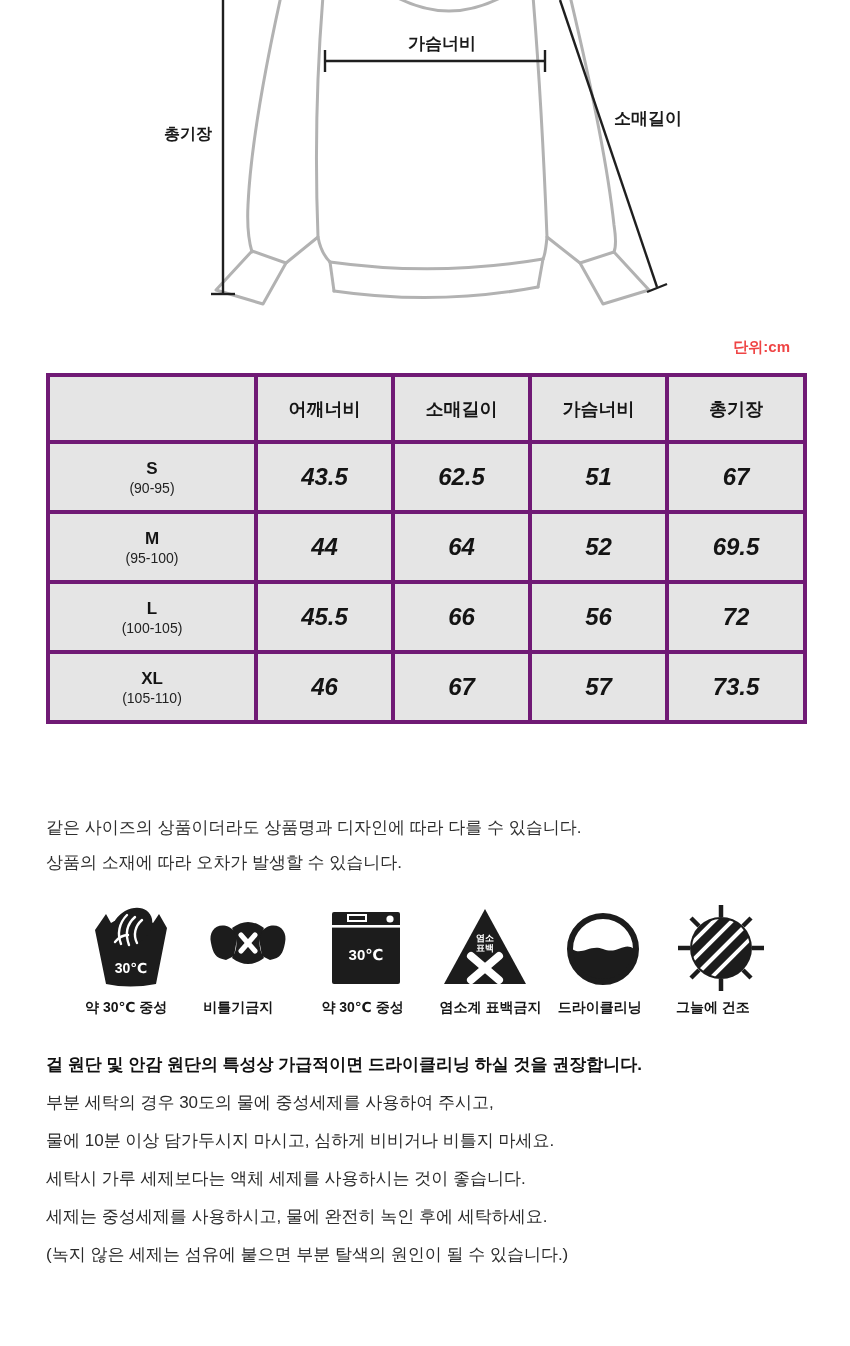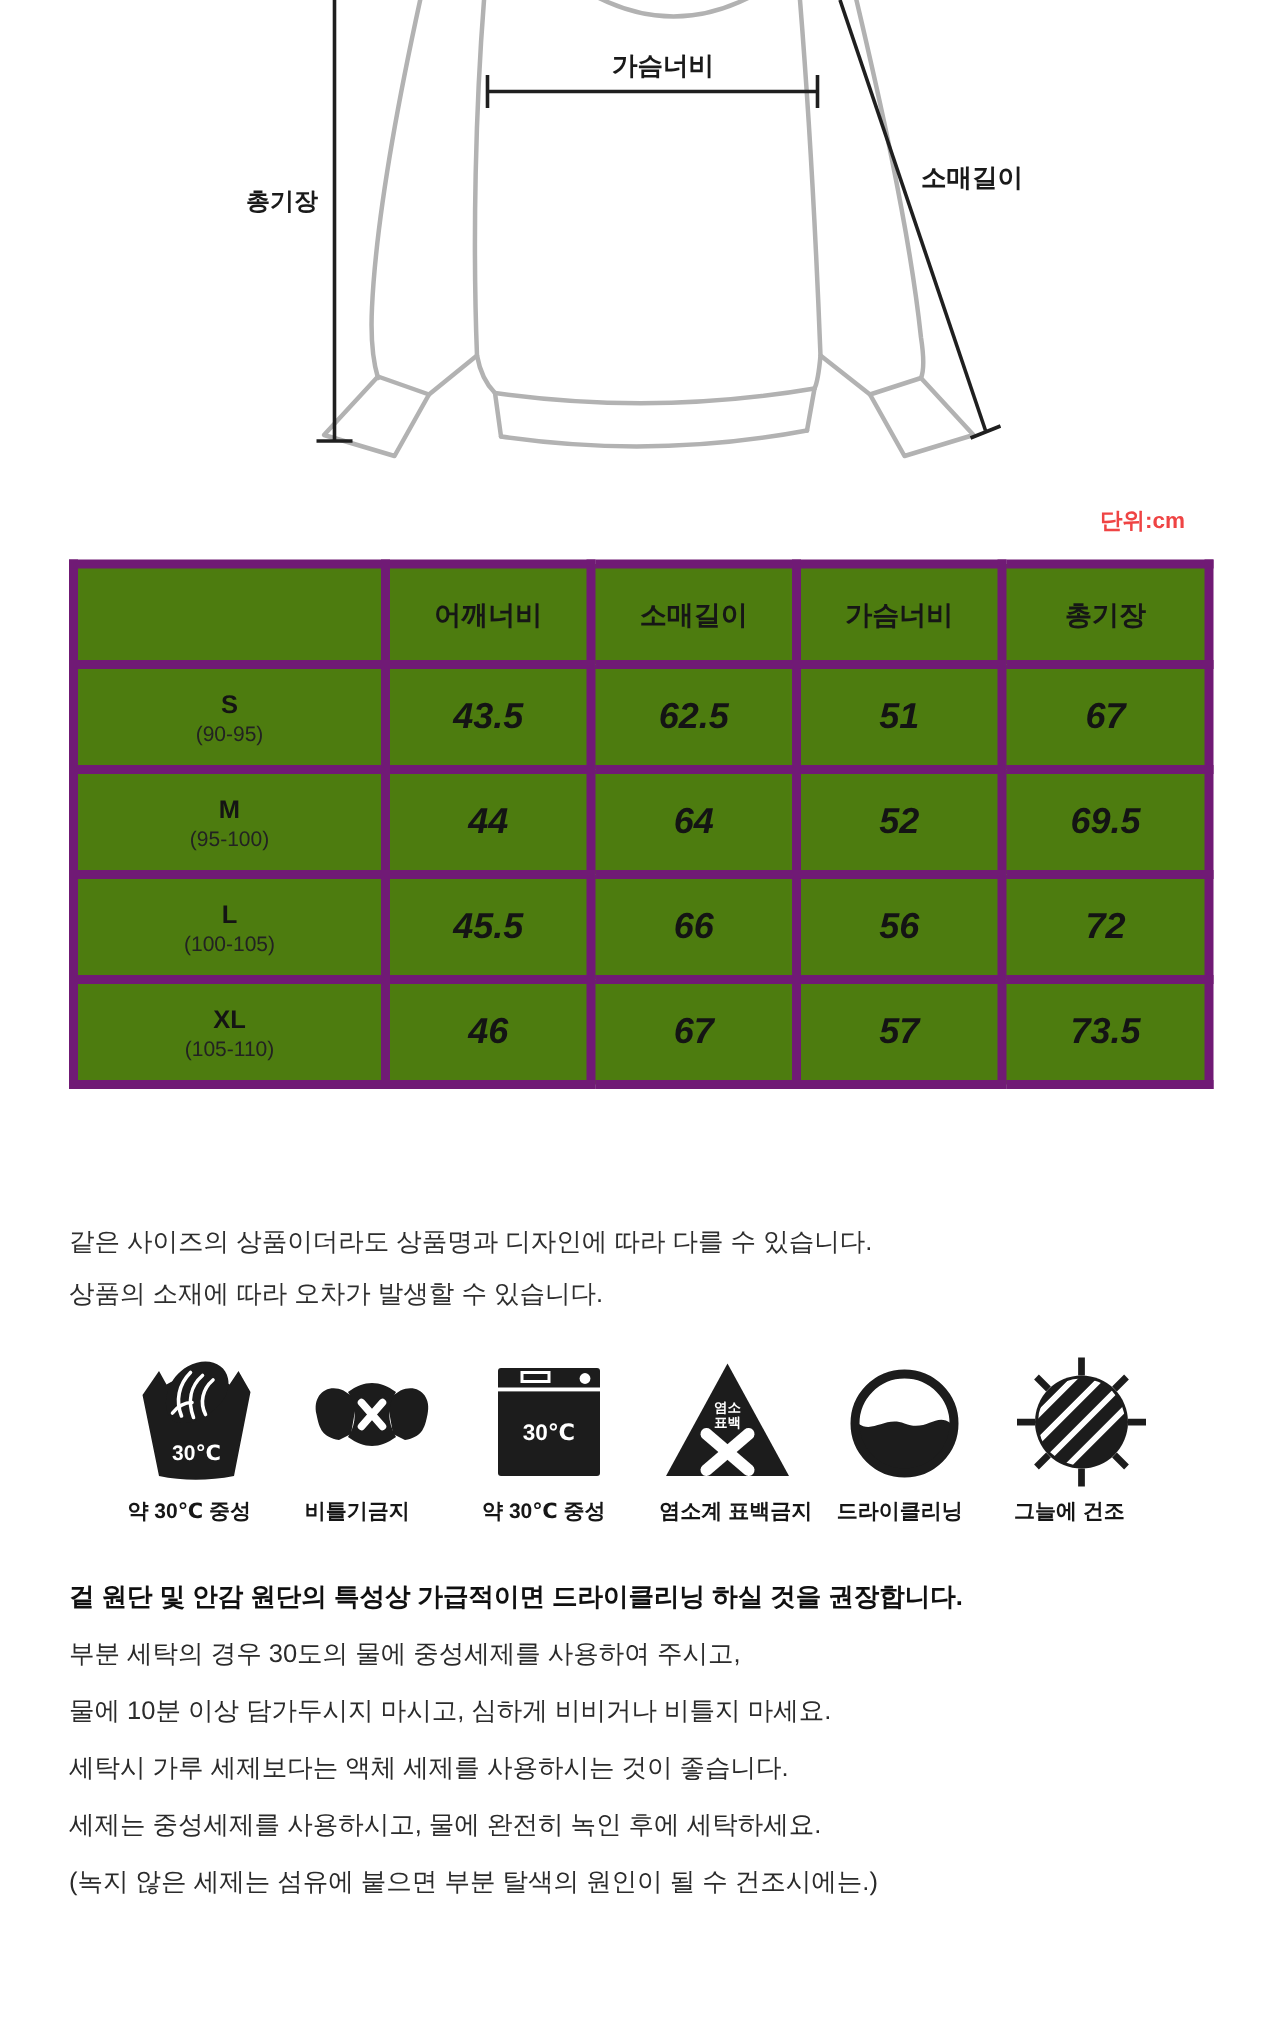--- a/index.html
+++ b/index.html
@@ -8,22 +8,22 @@
   .abs{position:absolute;}
 
   
   #diagram{left:0;top:0;width:850px;height:332px;}
 
   
   #unit{top:338px;right:60px;font-size:15px;font-weight:700;color:#ef4444;}
 
   
   #sizeTable{left:46px;top:373px;width:757px;border-collapse:collapse;table-layout:fixed;}
-  #sizeTable th,#sizeTable td{border:6px solid #701a75;text-align:center;vertical-align:middle;
-       background:#4d7c0f;padding:0;}
+  #sizeTable th,#sizeTable td{border:4px solid #701a75;text-align:center;vertical-align:middle;
+       background:#e5e5e5;padding:0;}
   #sizeTable thead tr{height:67px;}
   #sizeTable tbody tr{height:70px;}
   #sizeTable th{font-size:18px;font-weight:700;color:#161616;}
   #sizeTable td.val{font-size:24px;font-weight:700;color:#141414;font-style:italic;}
   td.sz .szl{font-size:17px;font-weight:700;line-height:21px;color:#141414;}
   td.sz .szr{font-size:14px;font-weight:400;line-height:18px;color:#222;}
 
   
   #notice{left:46px;top:810px;width:760px;}
   #notice p{margin:0;font-size:17px;line-height:35px;color:#2e2e2e;}
@@ -244,14 +244,14 @@
   </div>
 
 </div>
 
 <div id="careText" class="abs">
   <p class="hd">겉 원단 및 안감 원단의 특성상 가급적이면 드라이클리닝 하실 것을 권장합니다.</p>
   <p>부분 세탁의 경우 30도의 물에 중성세제를 사용하여 주시고,</p>
   <p>물에 10분 이상 담가두시지 마시고, 심하게 비비거나 비틀지 마세요.</p>
   <p>세탁시 가루 세제보다는 액체 세제를 사용하시는 것이 좋습니다.</p>
   <p>세제는 중성세제를 사용하시고, 물에 완전히 녹인 후에 세탁하세요.</p>
-  <p>(녹지 않은 세제는 섬유에 붙으면 부분 탈색의 원인이 될 수 건조시에는.)</p>
+  <p>(녹지 않은 세제는 섬유에 붙으면 부분 탈색의 원인이 될 수 있습니다.)</p>
 </div>
 
 </body></html>

